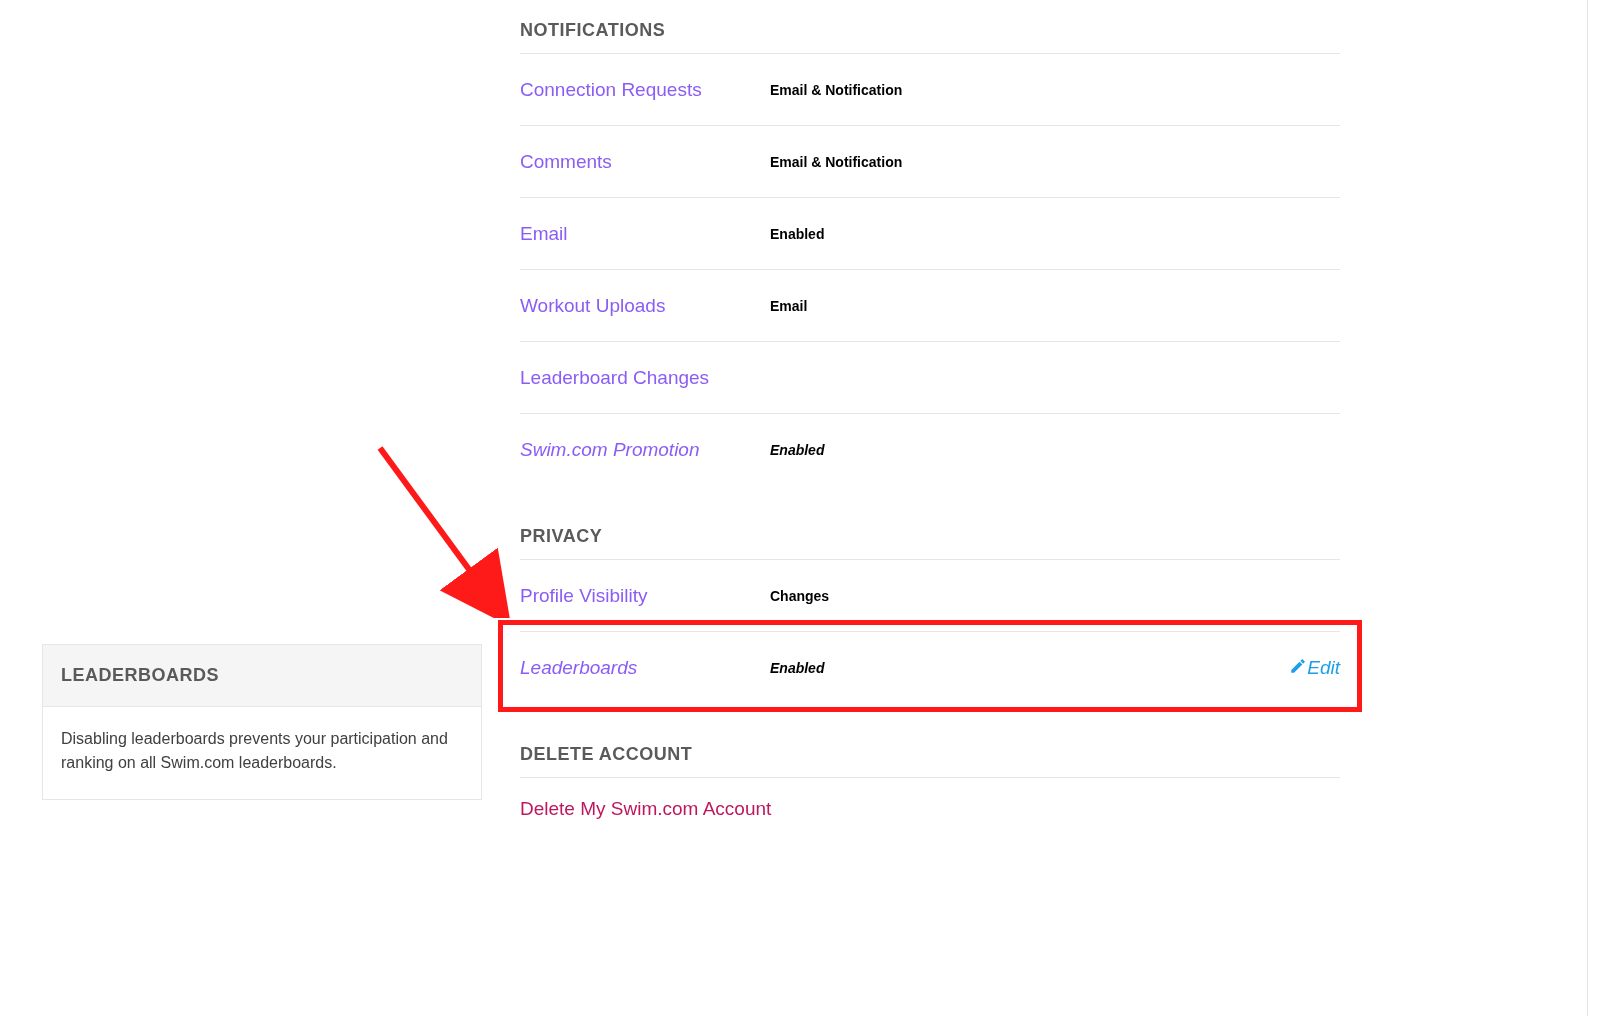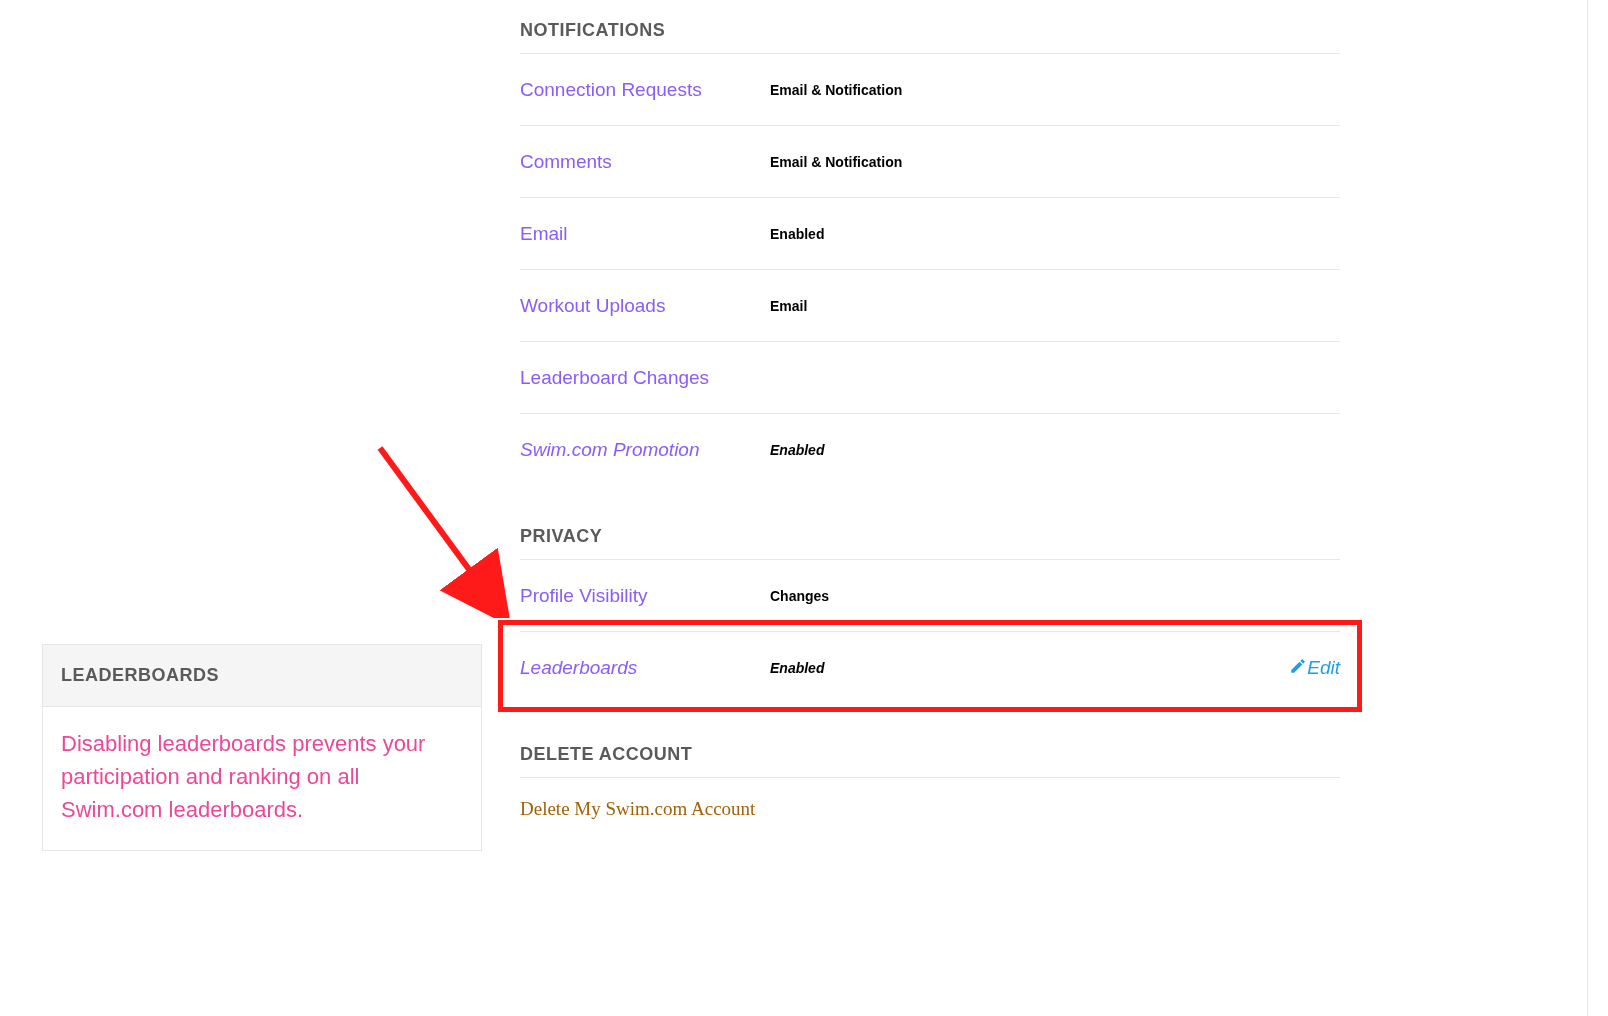--- a/index.html
+++ b/index.html
@@ -60,25 +60,24 @@
     display: flex;
     align-items: center;
     gap: 0;
     color: #1e9fe8;
     font-size: 19px;
     cursor: pointer;
   }
   .row .action svg { width: 18px; height: 18px; }
   .section-gap { height: 40px; }
   .link {
-    color: #a16207;
+    color: #be185d;
     font-size: 19px;
     padding-top: 20px;
     cursor: pointer;
-    font-family: Liberation Serif, serif;
   }
 
   
   .info-card {
     position: absolute;
     left: 42px;
     top: 644px;
     width: 440px;
     border: 1px solid #e6e6e6;
     box-sizing: border-box;
@@ -88,22 +87,22 @@
     padding: 20px 18px;
     font-size: 18px;
     font-weight: 700;
     letter-spacing: 0.5px;
     color: #5a5a5a;
     text-transform: uppercase;
     border-bottom: 1px solid #e6e6e6;
   }
   .info-card .card-body {
     padding: 20px 18px 24px 18px;
-    color: #ec4899;
-    font-size: 22px;
+    color: #404040;
+    font-size: 16px;
     line-height: 1.5;
   }
 
   
   .annotation-box {
     position: absolute;
     left: 498px;
     top: 620px;
     width: 864px;
     height: 92px;

